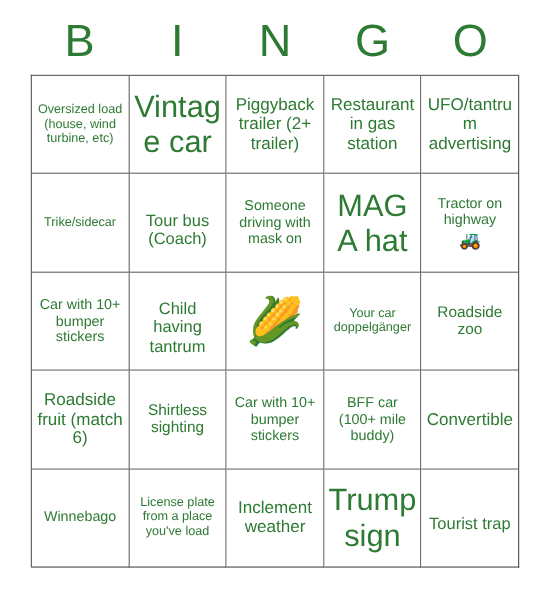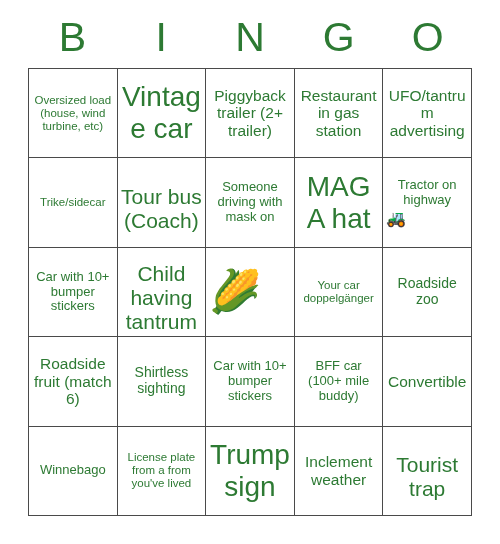--- a/index.html
+++ b/index.html
@@ -51,41 +51,41 @@
     border-left: 1px solid #4a4a4a;
     box-sizing: border-box;
     background: #ffffff;
   }
   .cell {
     border-right: 1px solid #4a4a4a;
     border-bottom: 1px solid #4a4a4a;
     box-sizing: border-box;
     display: flex;
     flex-direction: column;
-    align-items: flex-start;
+    align-items: center;
     justify-content: center;
     text-align: center;
     padding: 2px 3px;
     overflow: hidden;
     background: #ffffff;
   }
   .cell-text {
     color: #2d7a33;
     font-family: "Liberation Sans", sans-serif;
     line-height: 1.14;
     word-wrap: break-word;
     display: block;
     width: 100%;
   }
   
   .fs-xs  { font-size: 11.5px; }
   .fs-s   { font-size: 13px; }
   .fs-m   { font-size: 15.5px; }
   .fs-l   { font-size: 14px; }
-  .fs-xl  { font-size: 21px; margin-top: 12px; }
+  .fs-xl  { font-size: 15px; margin-top: 12px; }
   .fs-xxl { font-size: 28px; }
 
   .cell-emoji {
     display: block;
     line-height: 1;
     font-family: "DejaVu Sans", sans-serif;
   }
   .emoji-sm { font-size: 16px; margin-top: 3px; }
   .emoji-lg { font-size: 42px; }
   .free-cell { justify-content: center; }
@@ -162,26 +162,26 @@
       <div class="cell">
         <span class="cell-text fs-s">BFF car (100+ mile buddy)</span>
       </div>
       <div class="cell">
         <span class="cell-text fs-m">Convertible</span>
       </div>
       <div class="cell">
         <span class="cell-text fs-s">Winnebago</span>
       </div>
       <div class="cell">
-        <span class="cell-text fs-xs">License plate from a from you've lived</span>
+        <span class="cell-text fs-xs">License plate from a place you've load</span>
+      </div>
+      <div class="cell">
+        <span class="cell-text fs-m">Inclement weather</span>
       </div>
       <div class="cell">
         <span class="cell-text fs-xxl">Trump sign</span>
-      </div>
-      <div class="cell">
-        <span class="cell-text fs-m">Inclement weather</span>
       </div>
       <div class="cell">
         <span class="cell-text fs-xl">Tourist trap</span>
       </div>
     </div>
 
 </div>
 
 </body></html>

